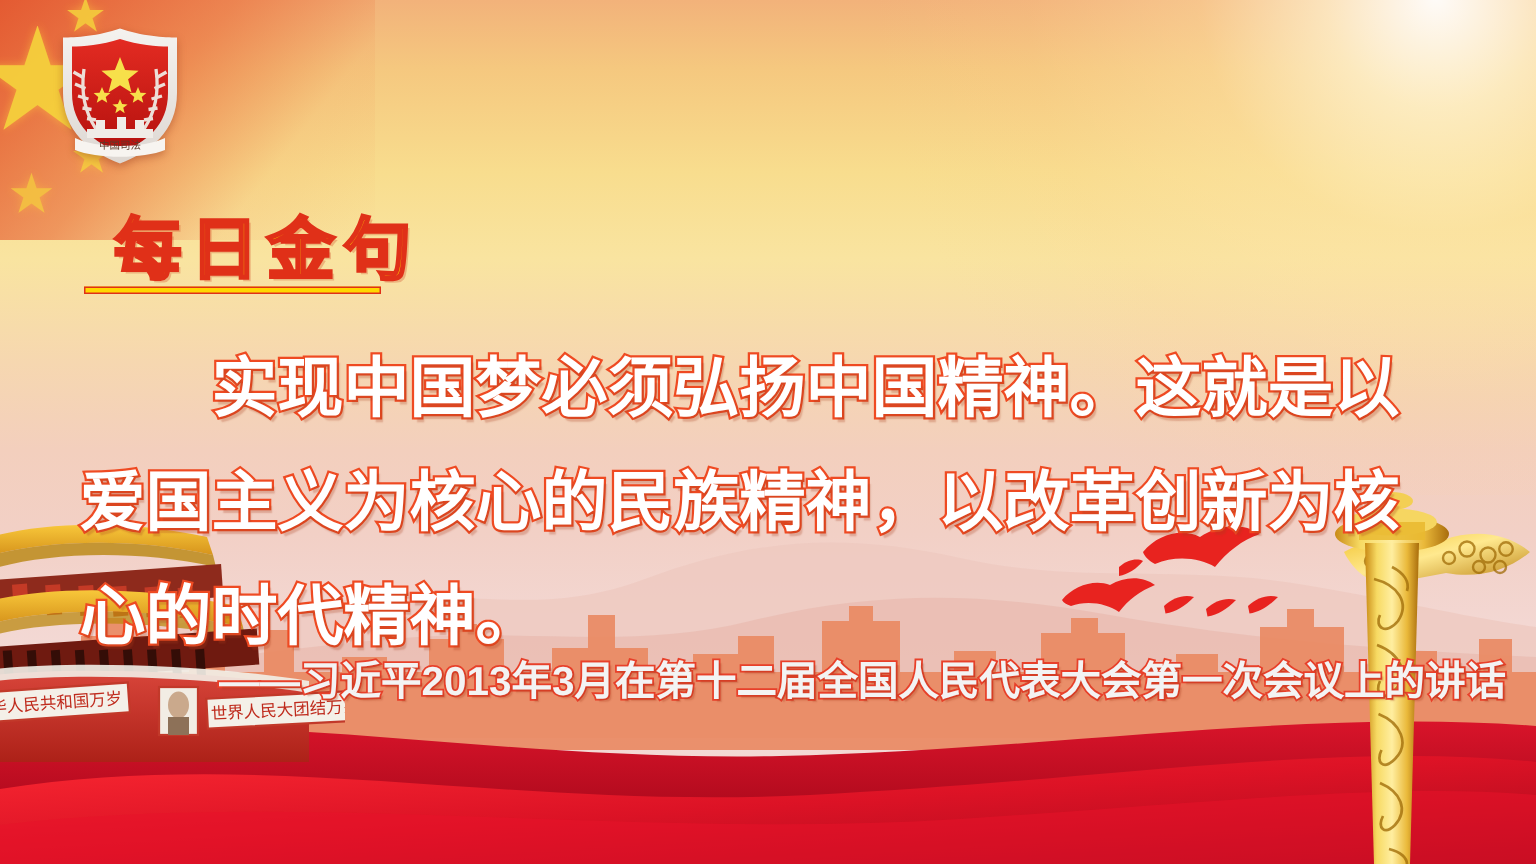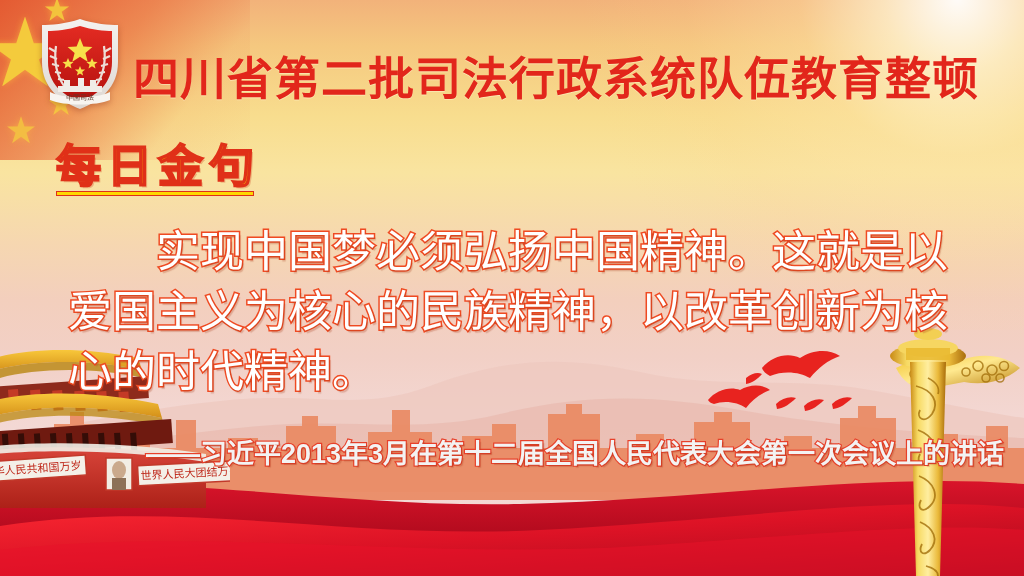--- a/index.html
+++ b/index.html
@@ -73,41 +73,41 @@
   }
 
   
   .dailybox{position:absolute;left:56px;top:143px;}
   .daily{
     font-family:"Liberation Sans","DejaVu Sans",sans-serif;
     font-weight:bold;font-size:45px;letter-spacing:6px;
     color:#ffd800;
     -webkit-text-stroke:2px #e03018;
     text-shadow:2px 2px 0 rgba(200,40,10,.25);
-    white-space:nowrap;line-height:1.05;
+    white-space:nowrap;line-height:1.05;margin-left:20px;
   }
   .dailyrule{
     margin-top:1px;height:5px;width:198px;
     background:#ffd800;border:1.5px solid #e03018;box-sizing:border-box;
   }
 
   
   .mount{position:absolute;left:0;right:0;bottom:84px;height:150px;pointer-events:none;}
 
   
   .skyline{position:absolute;left:0;right:0;bottom:76px;height:110px;pointer-events:none;}
 
   
   .birds{position:absolute;left:700px;top:338px;width:190px;height:110px;pointer-events:none;}
 
   
   .quote{
-    position:absolute;left:68px;top:222px;width:912px;
+    position:absolute;left:53px;top:222px;width:912px;
     font-family:"Liberation Sans","DejaVu Sans",sans-serif;
-    font-weight:normal;font-size:44px;line-height:60px;
+    font-weight:bold;font-size:44px;line-height:76px;
     color:#ffffff;
     text-indent:88px;
     -webkit-text-stroke:3px #ef4a22;
     paint-order:stroke fill;
     text-shadow:2px 3px 1px rgba(170,60,30,.28);
   }
   .attrib{
     position:absolute;left:98px;top:432px;width:920px;
     font-family:"Liberation Sans","DejaVu Sans",sans-serif;
     font-weight:bold;font-size:27px;white-space:nowrap;
@@ -235,21 +235,20 @@
       <g fill="#f0ece7">
         <path d="M24,70 L68,70 L68,76 L24,76 Z"></path>
         <path d="M30,64 L36,64 L36,70 L30,70 Z M44,62 L50,62 L50,70 L44,70 Z M56,64 L62,64 L62,70 L56,70 Z"></path>
       </g>
 
       <path d="M16,76 C30,83 62,83 76,76 L76,84 C62,90 30,90 16,84 Z" fill="#f7f4f0"></path>
       <text x="46" y="83.5" font-size="7" text-anchor="middle" fill="#5b3a2a" font-family="Liberation Sans, sans-serif">中国司法</text>
     </svg>
   </div>
 
-  <div class="title">四川省第二批司法行政系统队伍教育整顿</div>
 
   <div class="dailybox">
     <div class="daily">每日金句</div>
     <div class="dailyrule"></div>
   </div>
 
   <svg class="gate" viewBox="0 0 238 180">
     <defs>
       <linearGradient id="roofG" x1="0" y1="0" x2="0" y2="1">
         <stop offset="0%" stop-color="#f8c73a"></stop>

